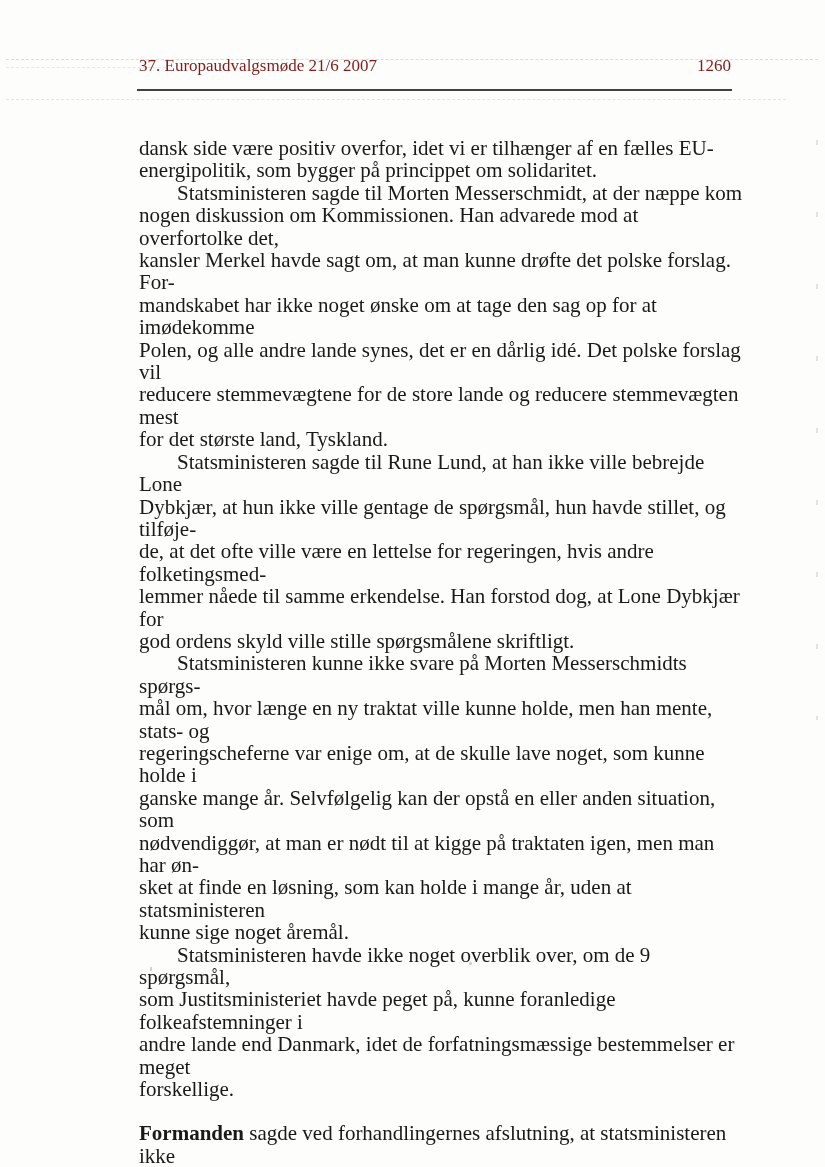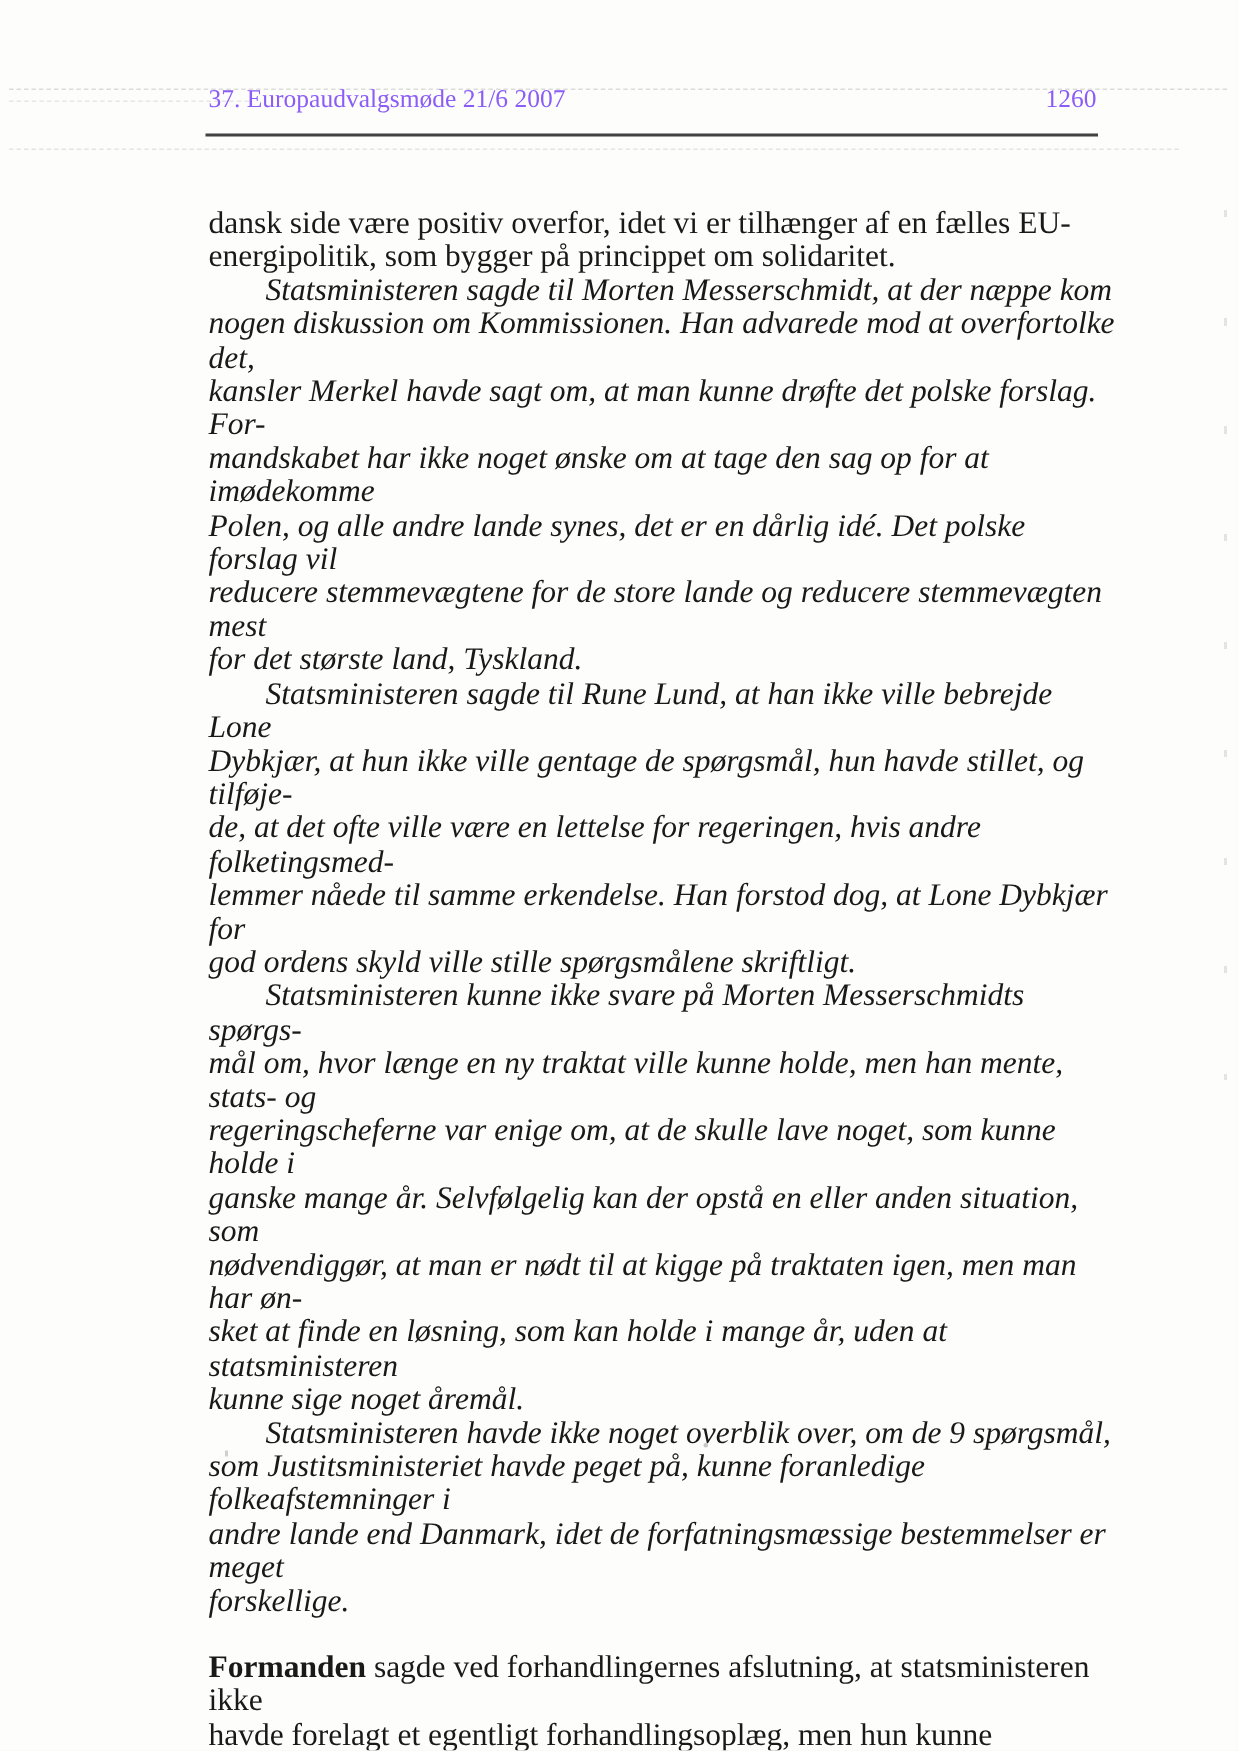--- a/index.html
+++ b/index.html
@@ -19,41 +19,41 @@
   
   .page-header {
     position: absolute;
     left: 139px;
     top: 56px;
     width: 592px;
     display: flex;
     justify-content: space-between;
     align-items: baseline;
     font-size: 17px;
-    color: #8b5cf6;
+    color: #7f1d1d;
   }
   .header-rule {
     position: absolute;
     left: 137px;
     top: 89px;
     width: 595px;
     border-top: 2px solid #414141;
   }
   
   .body-text {
     position: absolute;
     left: 139px;
     top: 137px;
     width: 606px;
     font-size: 21px;
     line-height: 22.4px;
     color: #191919;
   }
   .para { white-space: pre-line; }
-  .para.indent { text-indent: 38px; font-style: italic; }
+  .para.indent { text-indent: 38px; }
   .para.final { margin-top: 22px; }
   .para b { font-weight: bold; }
   
   .artifact { position: absolute; pointer-events: none; }
   .artifact-top-line {
     left: 6px; top: 59px; width: 812px;
     border-top: 1px dashed #d2d2cd; opacity: .75;
   }
   .artifact-top-line2 {
     left: 6px; top: 67px; width: 160px;

